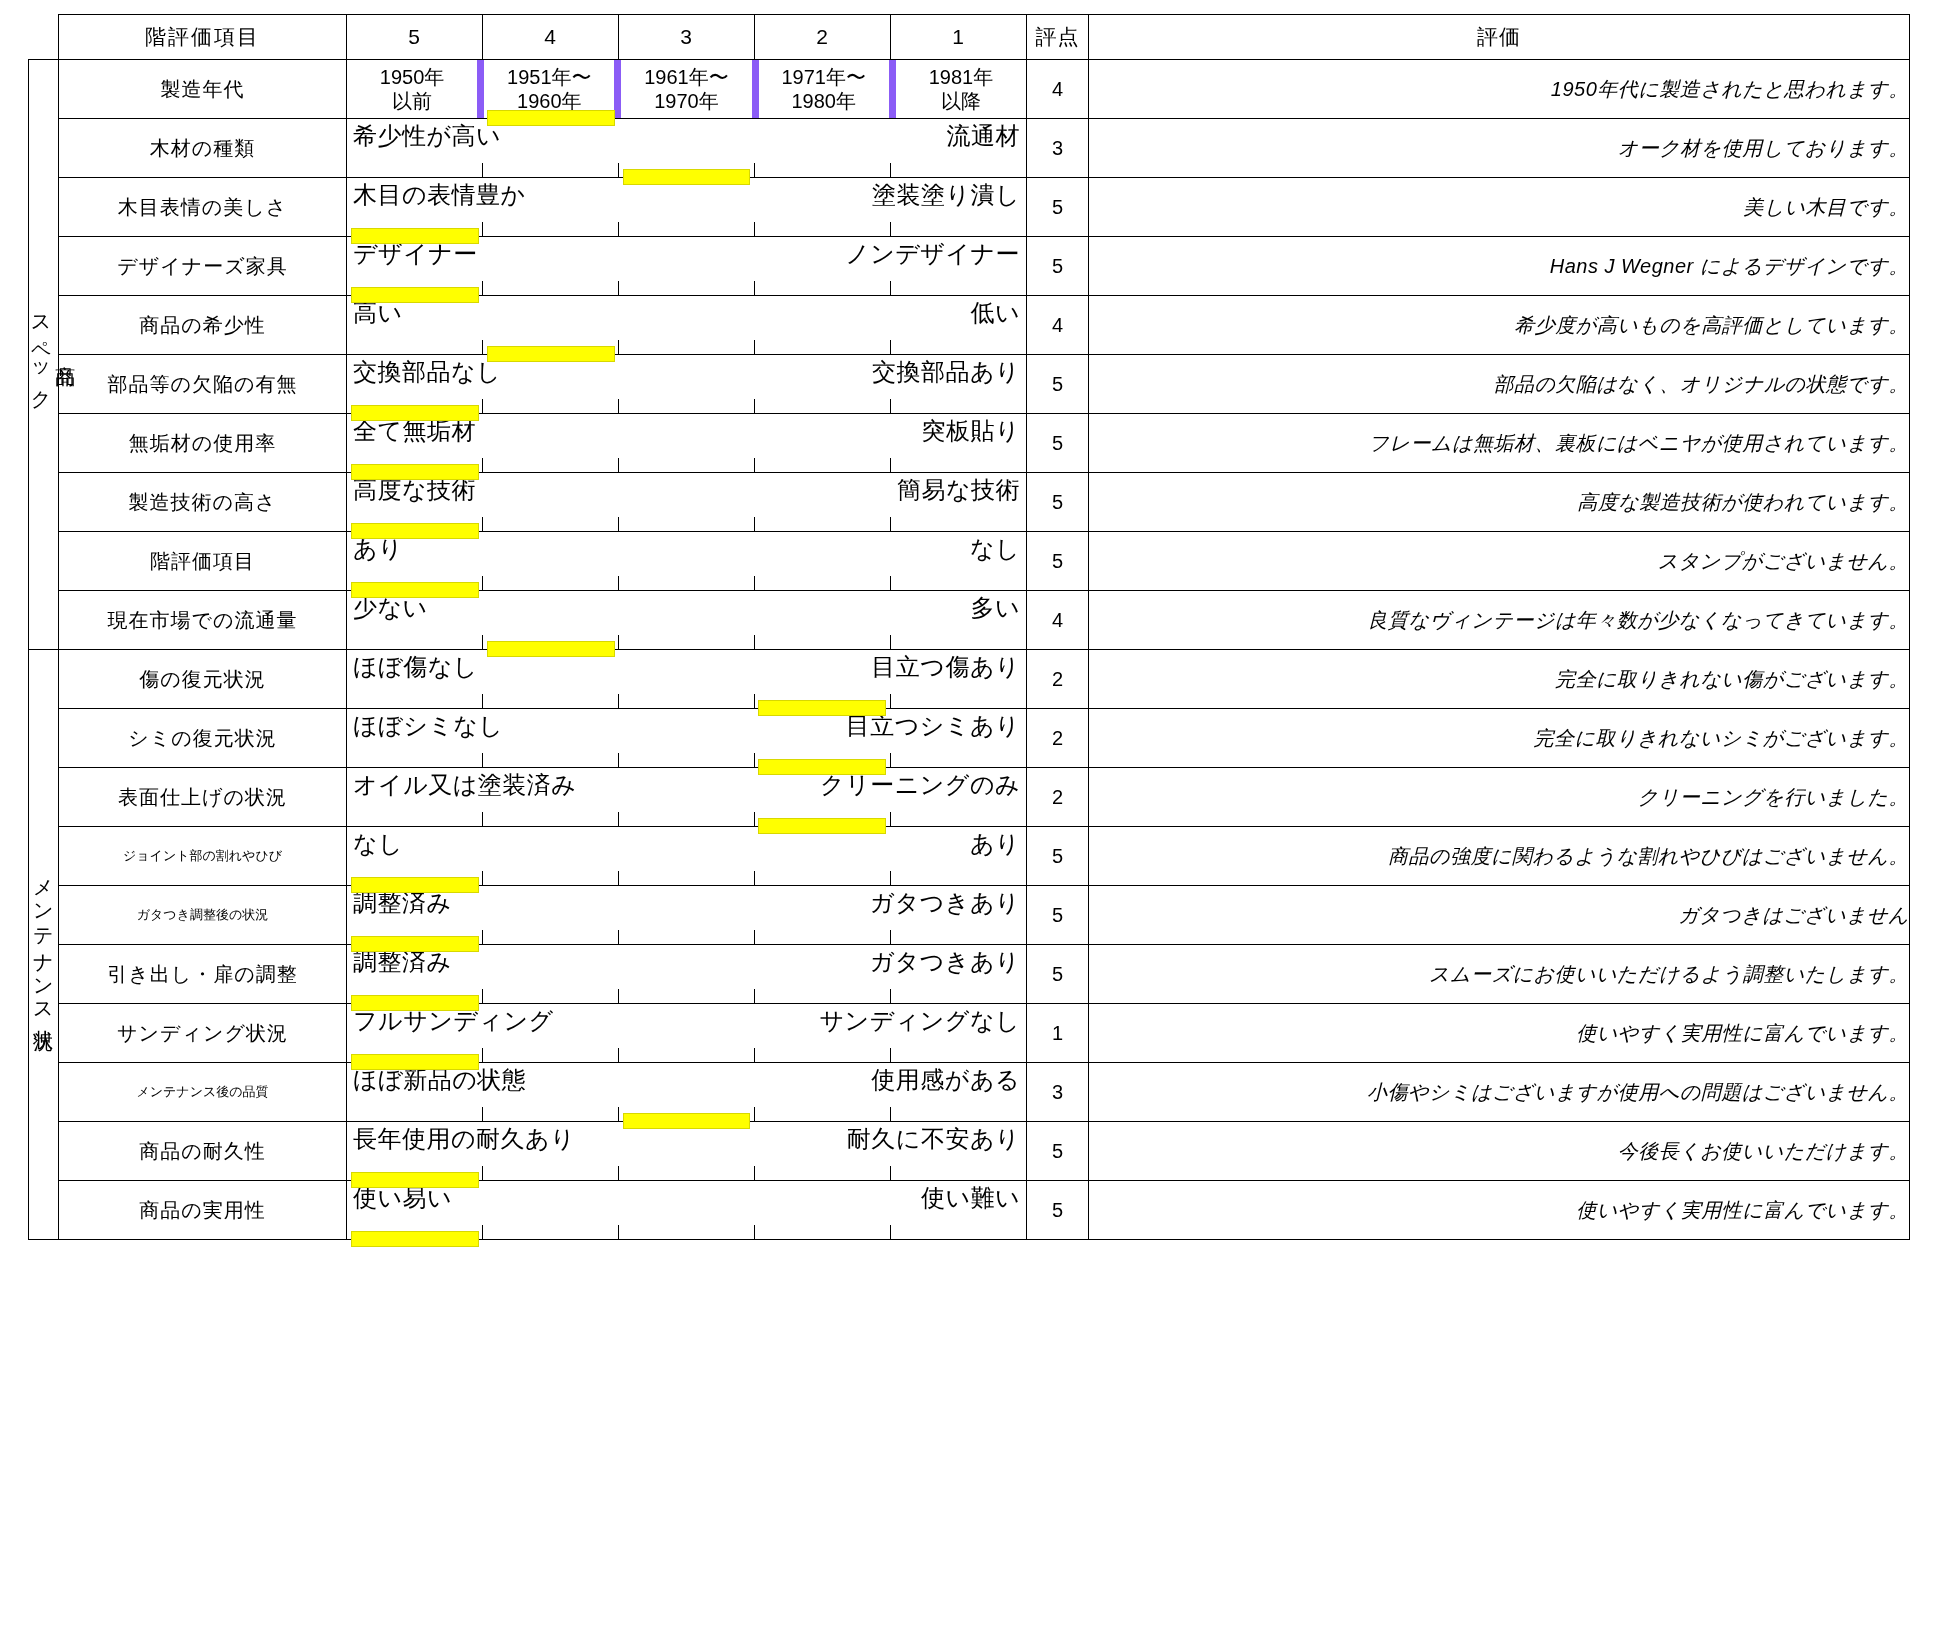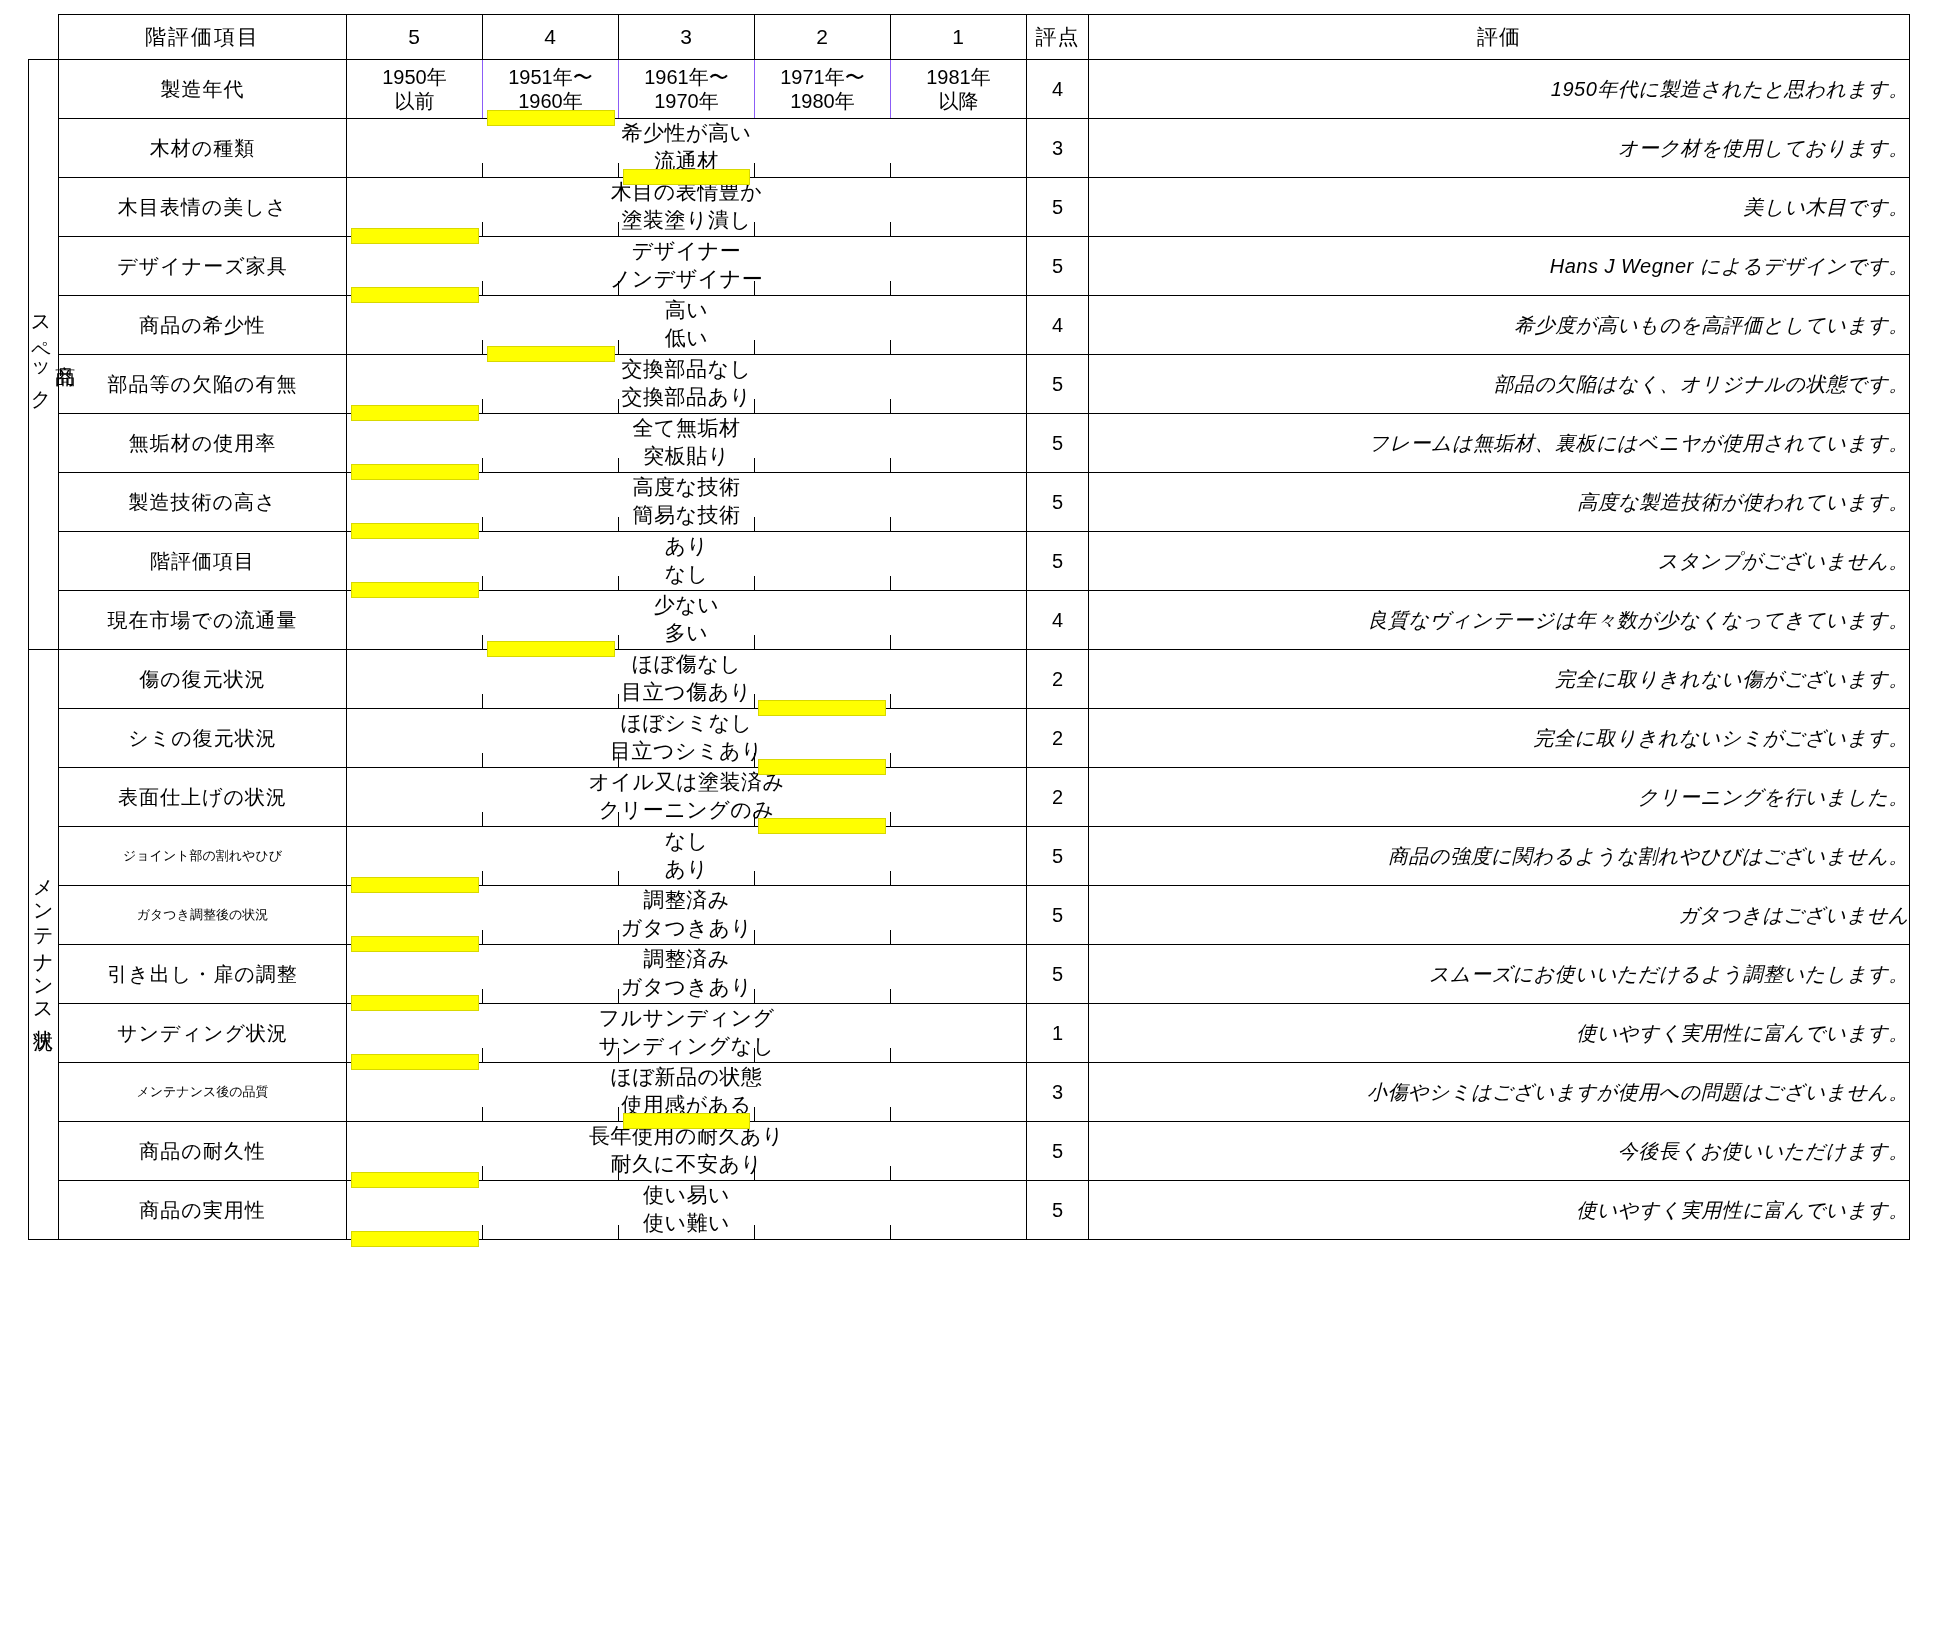--- a/index.html
+++ b/index.html
@@ -104,43 +104,42 @@
   }
   .scale-labels {
     position: absolute;
     left: 0; right: 0; top: 0;
     height: 34px;
     display: flex;
     align-items: center;
     justify-content: space-between;
     padding: 0 6px;
     box-sizing: border-box;
-    font-size: 21px;
+    font-size: 24px;
     letter-spacing: 0.5px;
-    flex-direction: column;
   }
   .scale-labels .lab-left { text-align: left; }
   .scale-labels .lab-right { text-align: right; }
 
   
   .year-cells {
     position: absolute;
     left: 0; right: 0; top: 0;
     height: 100%;
     display: flex;
   }
   .year-cells .yc {
     flex: 1 1 0;
     display: flex;
     align-items: center;
     justify-content: center;
     text-align: center;
     font-size: 20px;
     line-height: 1.2;
-    border-right: 1px solid #8b5cf6;
+    border-right: 7px solid #8b5cf6;
     box-sizing: border-box;
     white-space: pre-line;
   }
   .year-cells .yc:last-child { border-right: none; }
 
   
   .ticks {
     position: absolute;
     left: 0; right: 0; bottom: 0;
     height: 14px;

